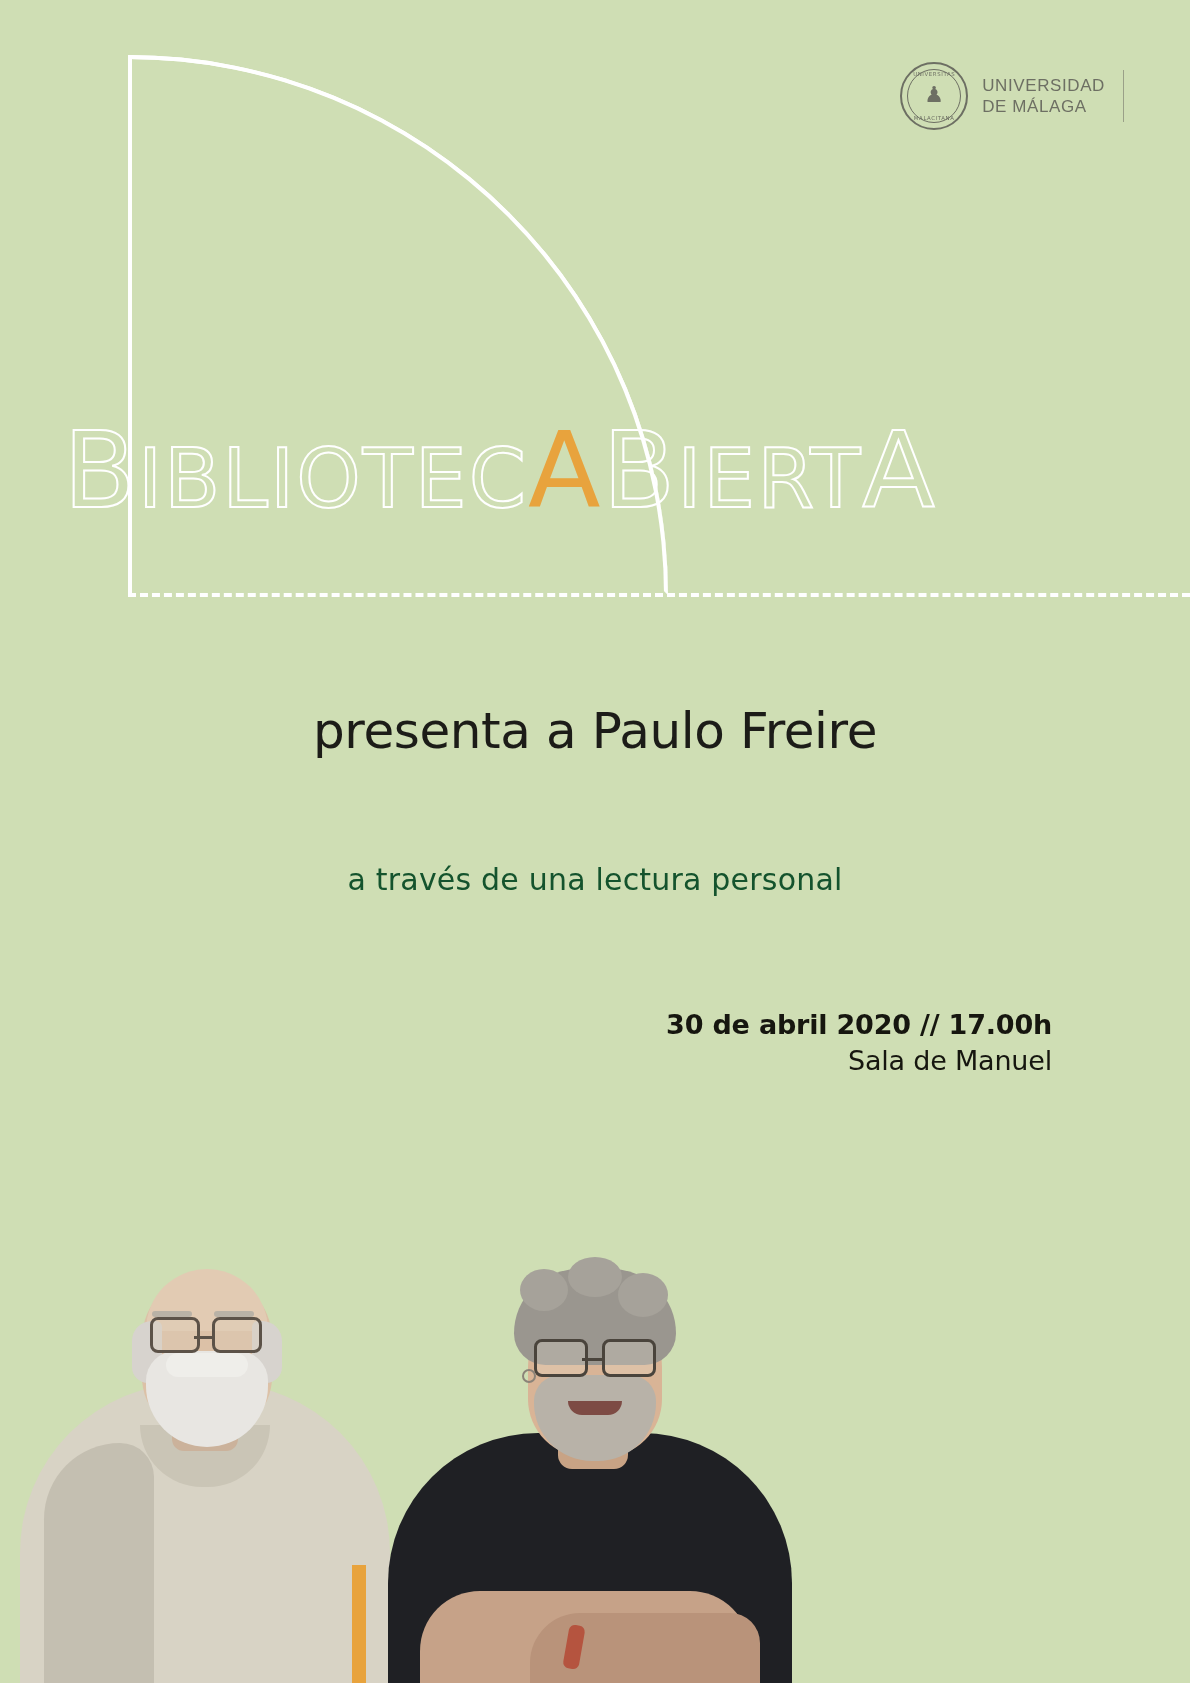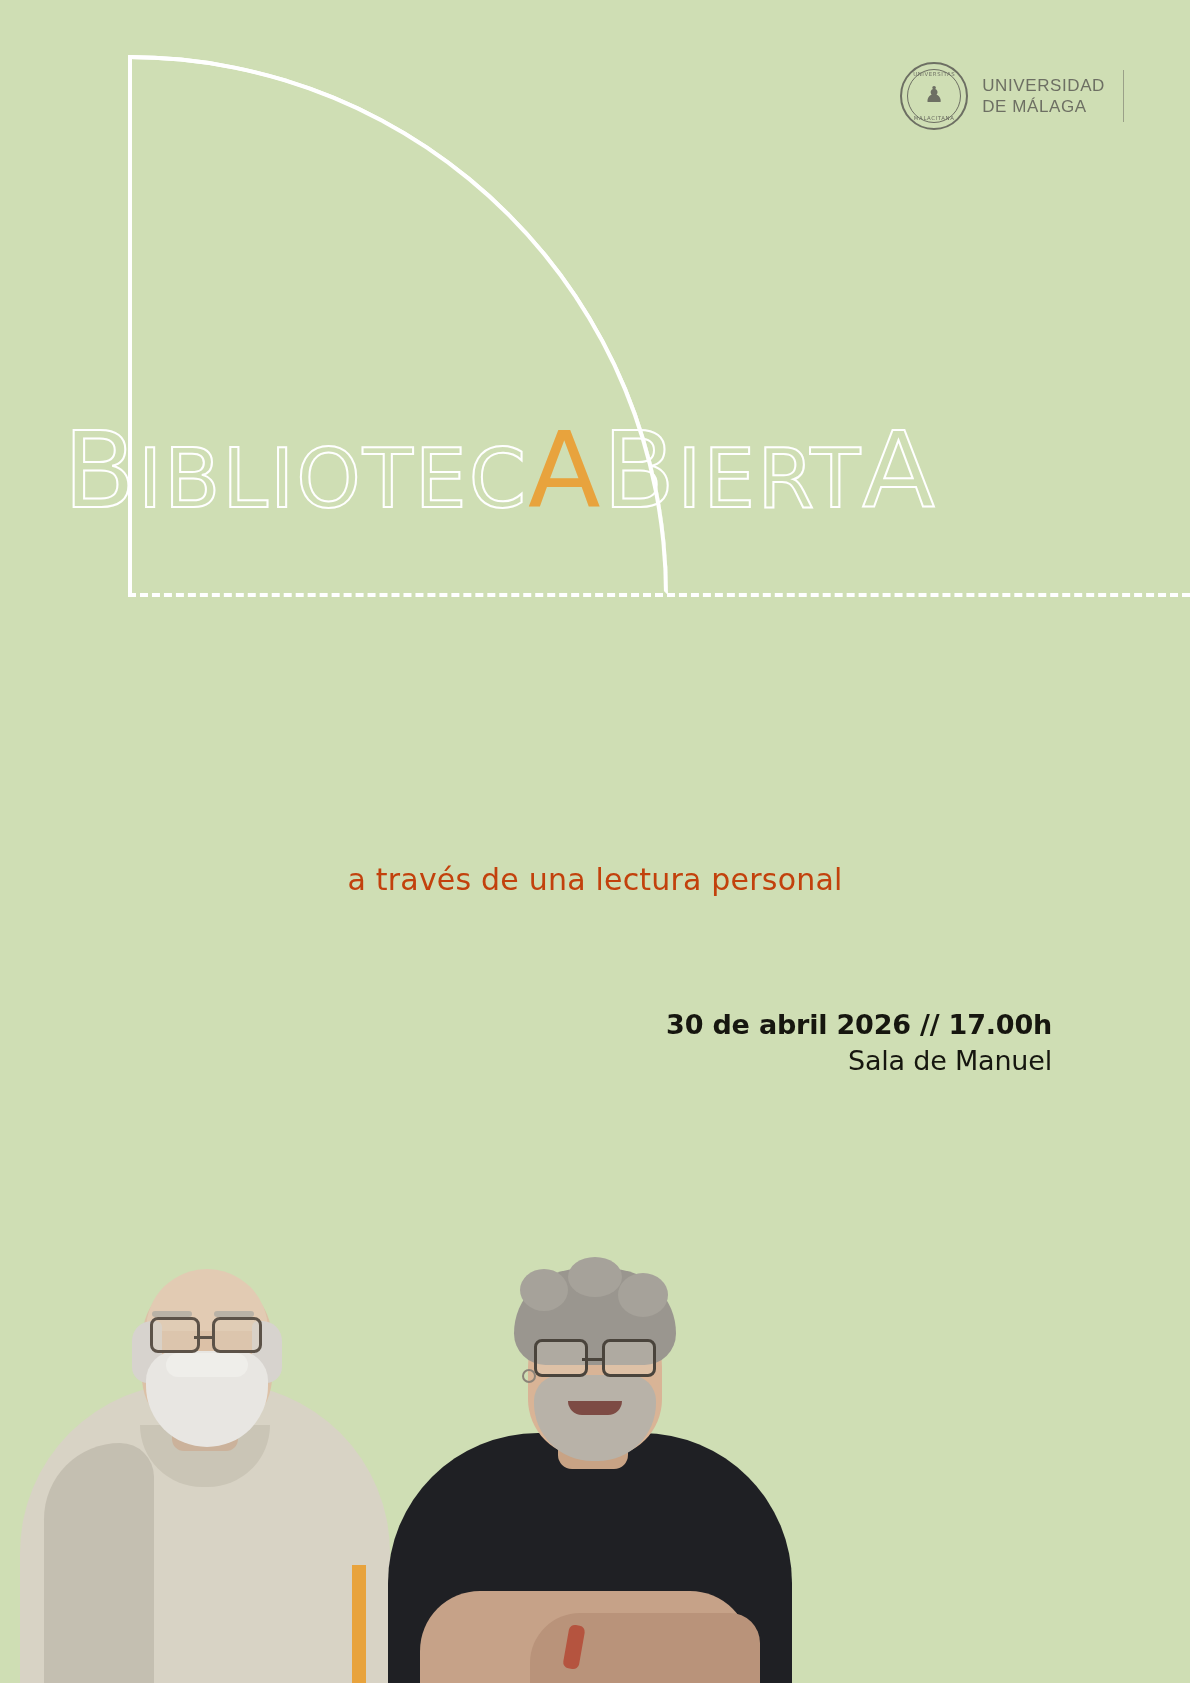--- a/index.html
+++ b/index.html
@@ -164,21 +164,21 @@
     letter-spacing: -0.4px;
   }
   .subhead {
     position: absolute;
     left: 0;
     top: 862px;
     width: 1190px;
     text-align: center;
     font-family: "DejaVu Sans", sans-serif;
     font-size: 30px;
-    color: #c2410c;
+    color: #14532d;
     letter-spacing: 0.2px;
   }
 
   
   .details {
     position: absolute;
     right: 138px;
     top: 1007px;
     text-align: right;
     color: #16160f;
@@ -499,26 +499,27 @@
       </div>
       <div class="uma-divider"></div>
     </div>
 
     <div class="wordmark">
       <span class="outline">B</span><span class="outline small">IBLIOTEC</span><span class="accent">A</span><span class="outline">B</span><span class="outline small">IERT</span><span class="outline">A</span>
     </div>
   </div>
 
   <div class="headline">
+    <div>presenta a Paulo Freire</div>
   </div>
 
   <div class="subhead">a través de una lectura personal</div>
 
   <div class="details">
-    <div class="when">30 de abril 2026 // 17.00h</div>
+    <div class="when">30 de abril 2020 // 17.00h</div>
     <div class="place">Sala de Manuel</div>
   </div>
 
   <div class="photos">
 
     <div class="fig-freire">
       <div class="fr-sweater"></div>
       <div class="fr-sweater-shadow"></div>
       <div class="fr-collar"></div>
       <div class="fr-neck"></div>

